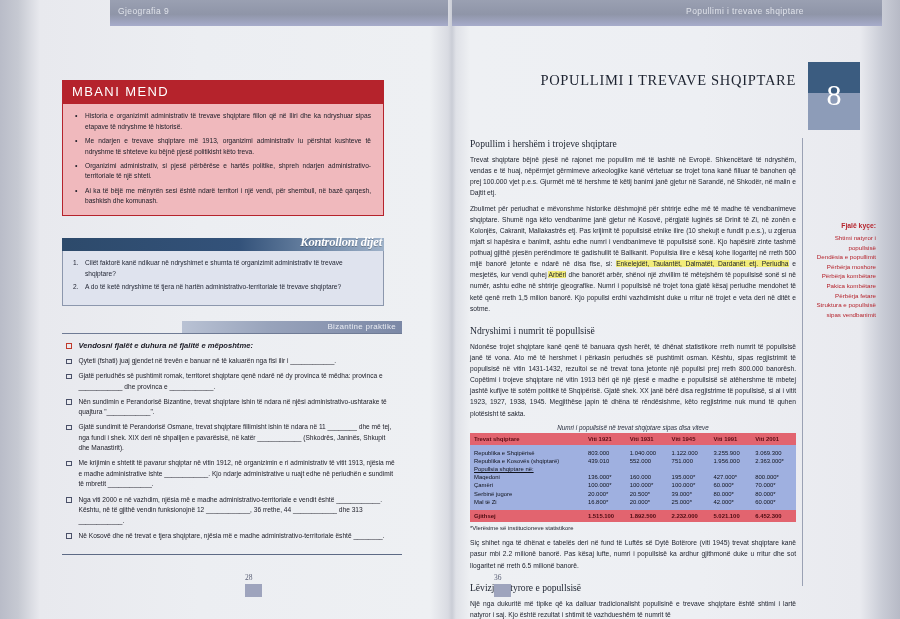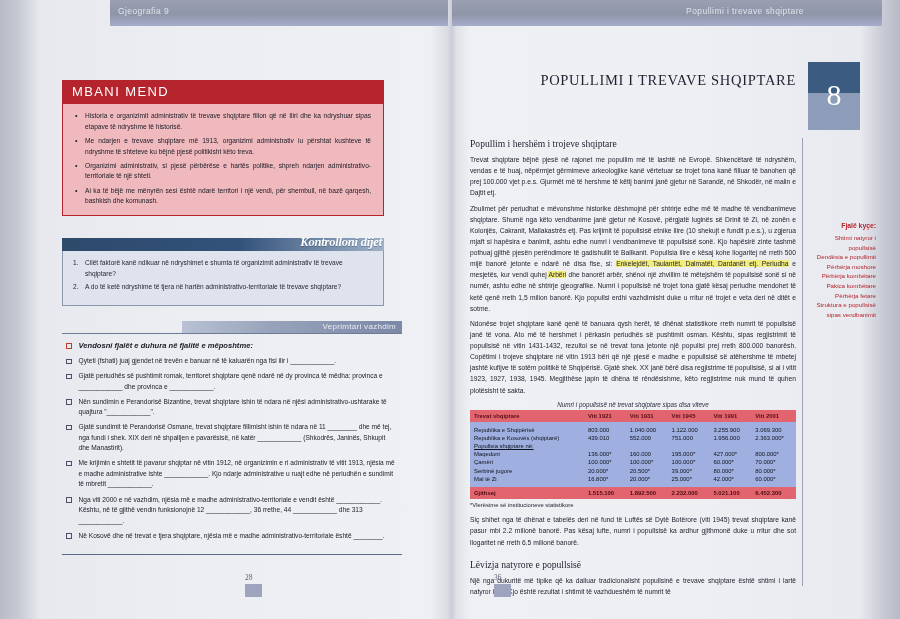--- a/index.html
+++ b/index.html
@@ -268,21 +268,21 @@
           <li>
             <span class="num">2.</span>
             <span>A do të ketë ndryshime të tjera në hartën administrativo-territoriale të trevave shqiptare?</span>
           </li>
         </ol>
       </div>
     </div>
 
     <div class="veprim-wrap">
       <div class="veprim-bar">
-        <span class="label">Veprimtari vazhdim</span>
+        <span class="label">Bizantine praktike</span>
       </div>
       <div class="veprim-body">
         <div class="veprim-head">
           <span class="chk"></span>
           <span class="t">Vendosni fjalët e duhura në fjalitë e mëposhtme:</span>
         </div>
         <ul class="veprim-list">
           <li>
             <span class="chk"></span>
             <span class="txt">Qyteti (fshati) juaj gjendet në trevën e banuar në të kaluarën nga fisi ilir i ____________.</span>
@@ -338,20 +338,21 @@
       <div class="kw">Përbërja fetare</div>
       <div class="kw">Struktura e popullsisë sipas vendbanimit</div>
     </div>
 
     <div class="body-col">
 
       <h3 class="sec">Popullim i hershëm i trojeve shqiptare</h3>
       <p class="body">Trevat shqiptare bëjnë pjesë në rajonet me popullim më të lashtë në Evropë. Shkencëtarë të ndryshëm, vendas e të huaj, nëpërmjet gërmimeve arkeologjike kanë vërtetuar se trojet tona kanë filluar të banohen që prej 100.000 vjet p.e.s. Gjurmët më të hershme të këtij banimi janë gjetur në Sarandë, në Shkodër, në malin e Dajtit etj.</p>
       <p class="body">Zbulimet për periudhat e mëvonshme historike dëshmojnë për shtrirje edhe më të madhe të vendbanimeve shqiptare. Shumë nga këto vendbanime janë gjetur në Kosovë, përgjatë luginës së Drinit të Zi, në zonën e Kolonjës, Cakranit, Mallakastrës etj. Pas krijimit të popullsisë etnike ilire (10 shekujt e fundit p.e.s.), u zgjerua mjaft si hapësira e banimit, ashtu edhe numri i vendbanimeve të popullsisë sonë. Kjo hapësirë zinte tashmë pothuaj gjithë pjesën perëndimore të gadishullit të Ballkanit. Popullsia ilire e kësaj kohe llogaritej në rreth 500 mijë banorë jetonte e ndarë në disa fise, si: <span class="hl">Enkelejdët, Taulantët, Dalmatët, Dardanët etj. Periudha</span> e mesjetës, kur vendi quhej <span class="hl">Arbëri</span> dhe banorët arbër, shënoi një zhvillim të mëtejshëm të popullsisë sonë si në numër, ashtu edhe në shtrirje gjeografike. Numri i popullsisë në trojet tona gjatë kësaj periudhe mendohet të ketë qenë rreth 1,5 milion banorë. Kjo popullsi erdhi vazhdimisht duke u rritur në trojet e veta deri në ditët e sotme.</p>
 
+      <h3 class="sec sp">Ndryshimi i numrit të popullsisë</h3>
       <p class="body">Ndonëse trojet shqiptare kanë qenë të banuara qysh herët, të dhënat statistikore rreth numrit të popullsisë janë të vona. Ato më të hershmet i përkasin periudhës së pushtimit osman. Kështu, sipas regjistrimit të popullsisë në vitin 1431-1432, rezultoi se në trevat tona jetonte një popullsi prej rreth 800.000 banorësh. Copëtimi i trojeve shqiptare në vitin 1913 bëri që një pjesë e madhe e popullsisë së atëhershme të mbetej jashtë kufijve të sotëm politikë të Shqipërisë. Gjatë shek. XX janë bërë disa regjistrime të popullsisë, si ai i vitit 1923, 1927, 1938, 1945. Megjithëse japin të dhëna të rëndësishme, këto regjistrime nuk mund të quhen plotësisht të sakta.</p>
 
       <div class="tbl-cap">Numri i popullsisë në trevat shqiptare sipas disa viteve</div>
 
       <table class="popt">
         <thead>
           <tr>
             <td>Trevat shqiptare</td>
             <td>Viti 1921</td>
             <td>Viti 1931</td>

